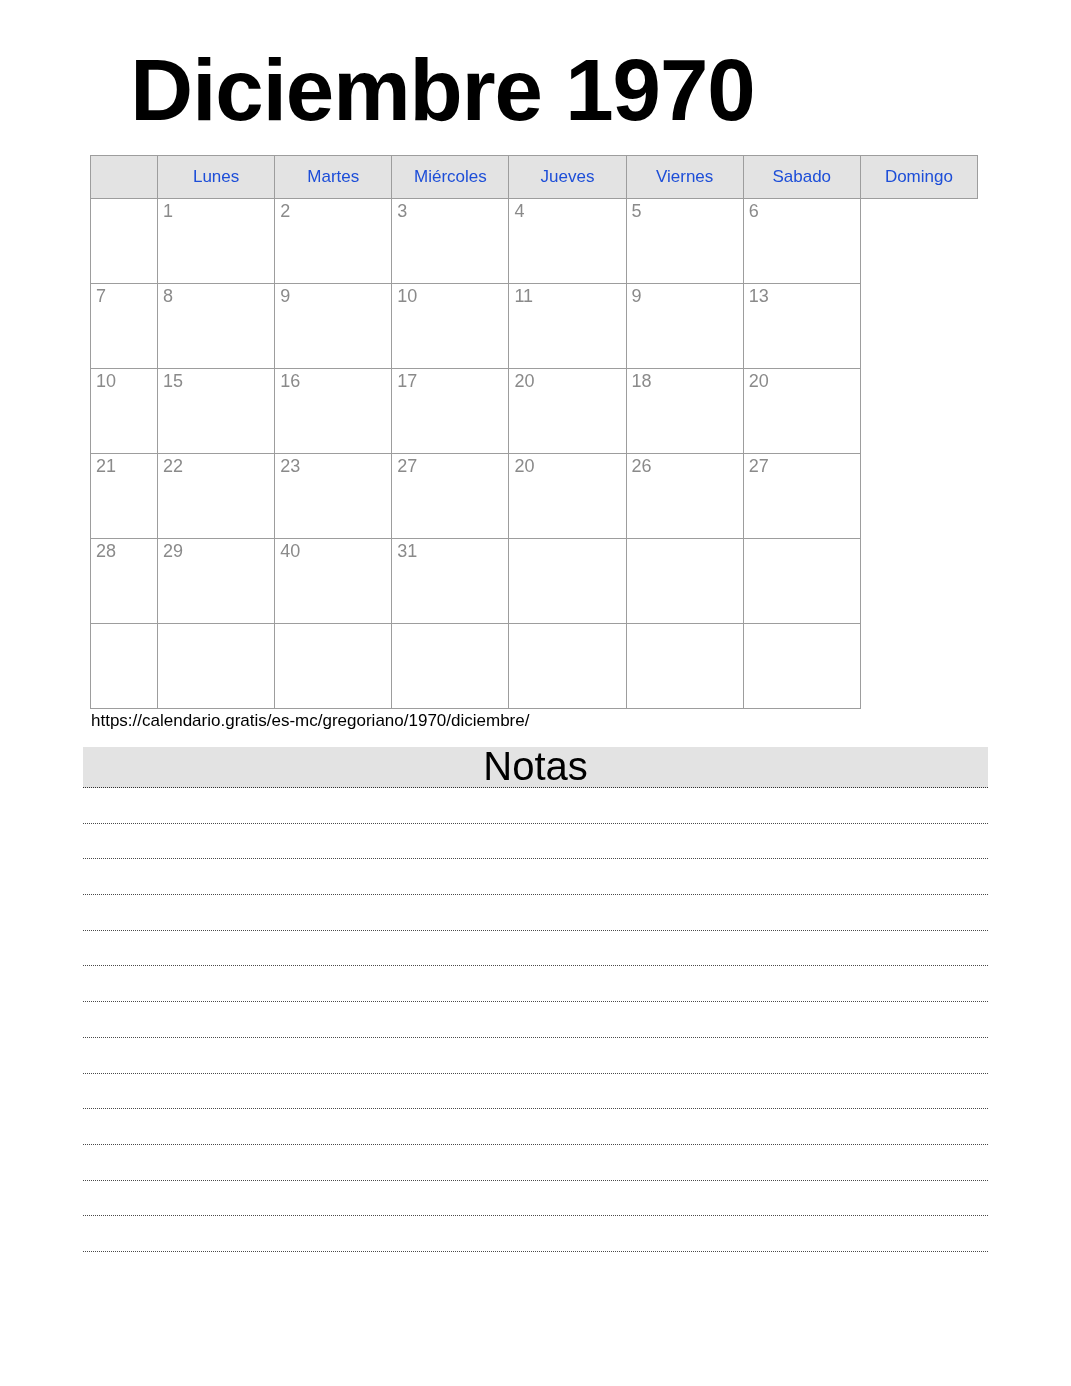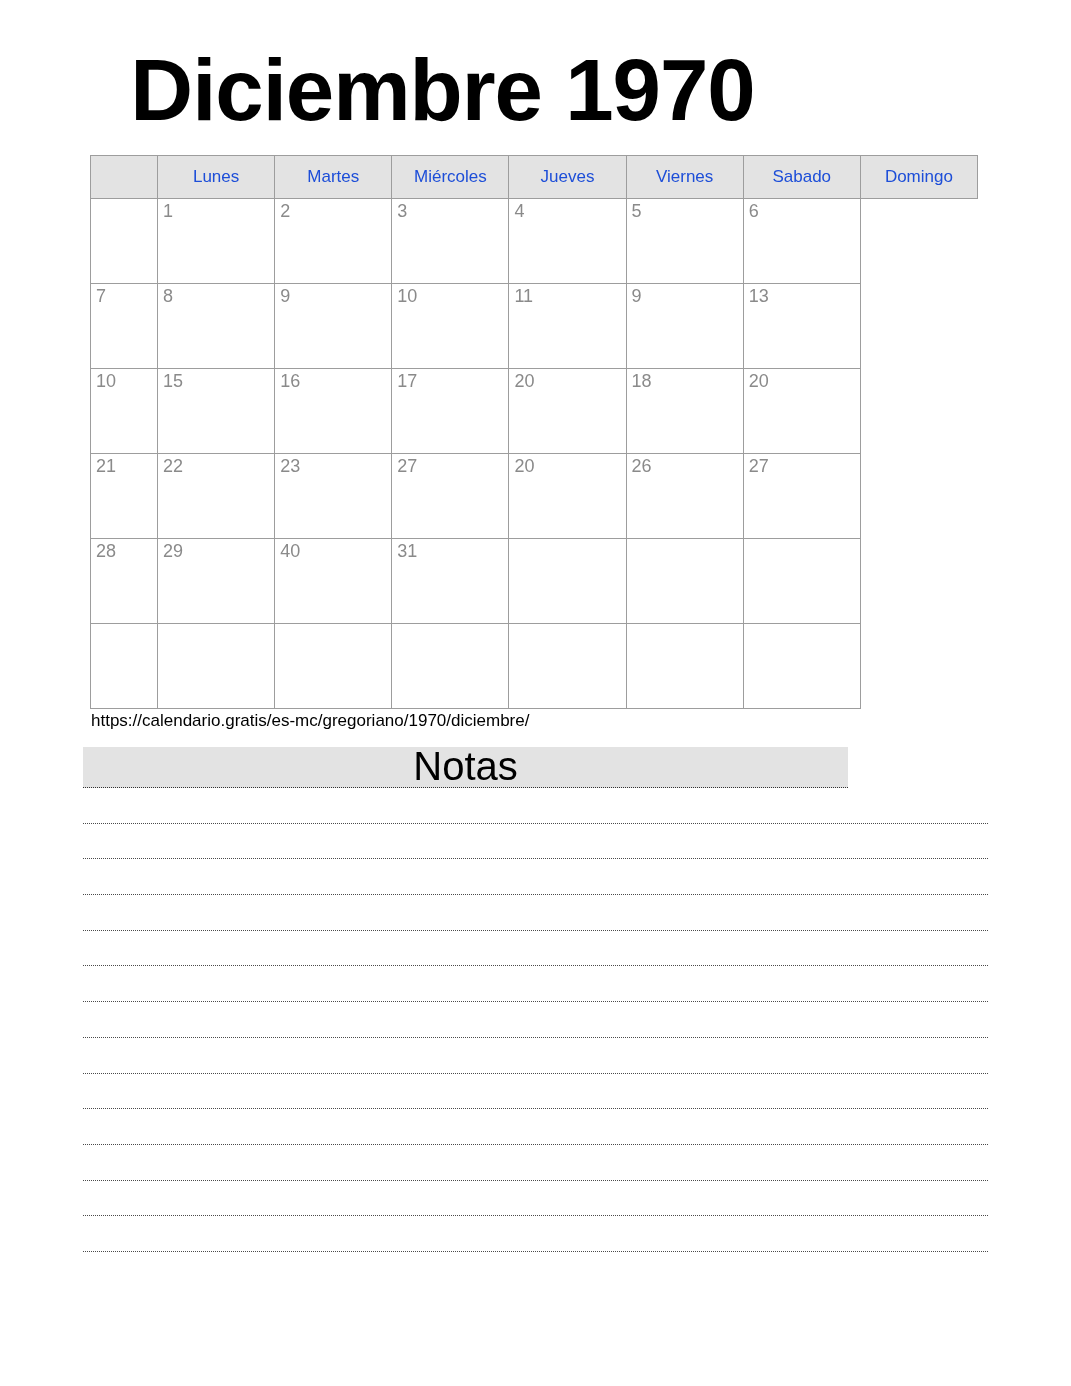--- a/index.html
+++ b/index.html
@@ -57,21 +57,21 @@
   }
   .source-url{
     position:absolute;left:91px;top:711px;
     font-size:17px;line-height:1.15;
     color:#000;
     white-space:nowrap;
     text-align:center;
   }
   .notes-header{
     position:absolute;left:83px;top:747px;
-    width:765px;height:41px;
+    width:905px;height:41px;
     background:var(--header-bg);
     border-bottom:1px dotted #333;
     text-align:center;
     font-size:40px;line-height:39px;
     color:#000;
   }
   .notes-lines{
     position:absolute;left:83px;top:788px;
     width:905px;
   }

